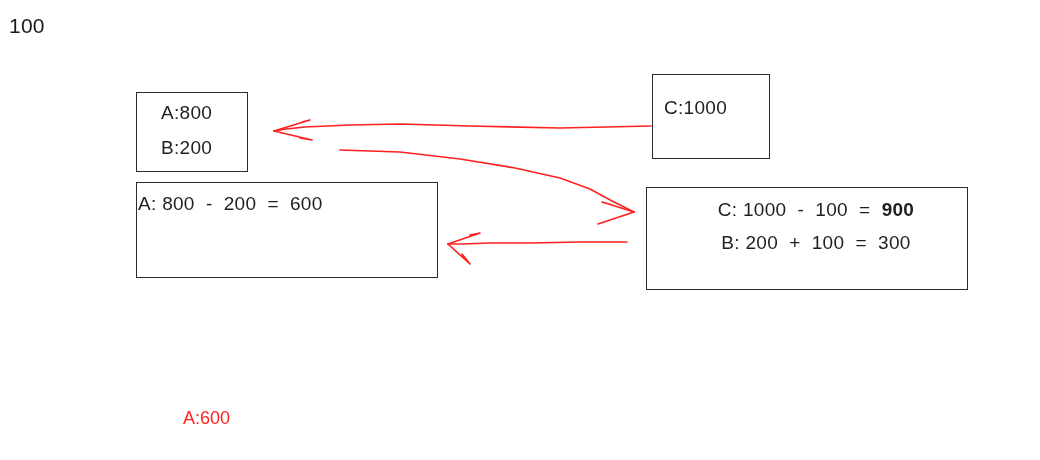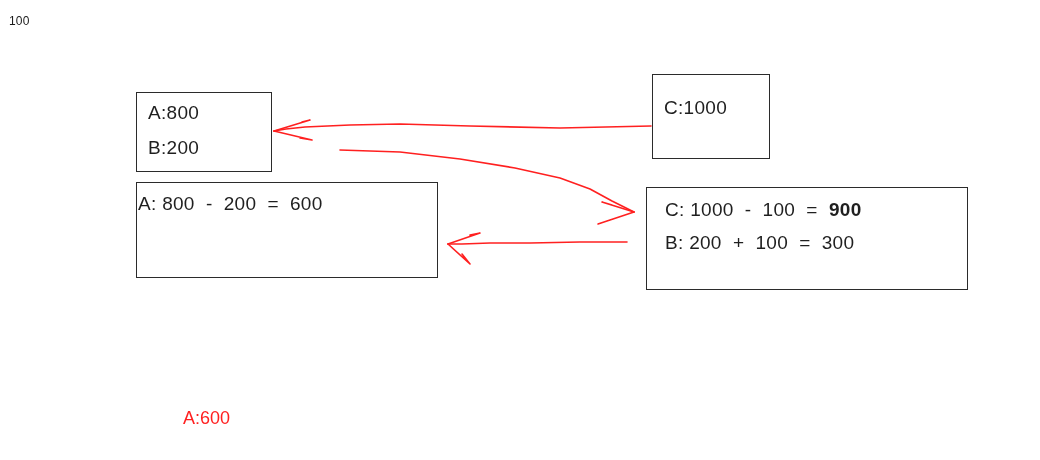--- a/index.html
+++ b/index.html
@@ -18,21 +18,21 @@
   #canvas {
     position: relative;
     width: 1040px;
     height: 460px;
   }
 
   .label-100 {
     position: absolute;
     left: 9px;
     top: 14px;
-    font-size: 12px;
+    font-size: 21px;
     color: #1a1a1a;
     letter-spacing: 0.2px;
     white-space: nowrap;
   }
 
   .node-box {
     position: absolute;
     box-sizing: border-box;
     background: #ffffff;
     border: 1.6px solid #2b2b2b;
@@ -46,23 +46,23 @@
     color: #1f1f1f;
     white-space: pre;
     line-height: 1.0;
     letter-spacing: 0.3px;
   }
 
   
   #box-state-left {
     left: 136px;
     top: 92px;
-    width: 136px;
+    width: 112px;
     height: 80px;
-    padding: 10px 0 0 11px;
+    padding: 10px 0 0 24px;
   }
   #box-state-left .node-line { margin-bottom: 16px; }
 
   
   #box-calc-left {
     left: 136px;
     top: 182px;
     width: 302px;
     height: 96px;
     padding: 11px 0 0 1px;
@@ -79,20 +79,21 @@
   }
   #box-state-right .node-line { margin-bottom: 16px; }
 
   
   #box-calc-right {
     left: 646px;
     top: 187px;
     width: 322px;
     height: 103px;
     padding: 12px 0 0 18px;
+    text-align: center;
   }
   #box-calc-right .node-line { margin-bottom: 14px; }
 
   .bold-num { font-weight: bold; }
 
   
   .summary {
     position: absolute;
     left: 146px;
     top: 348px;

